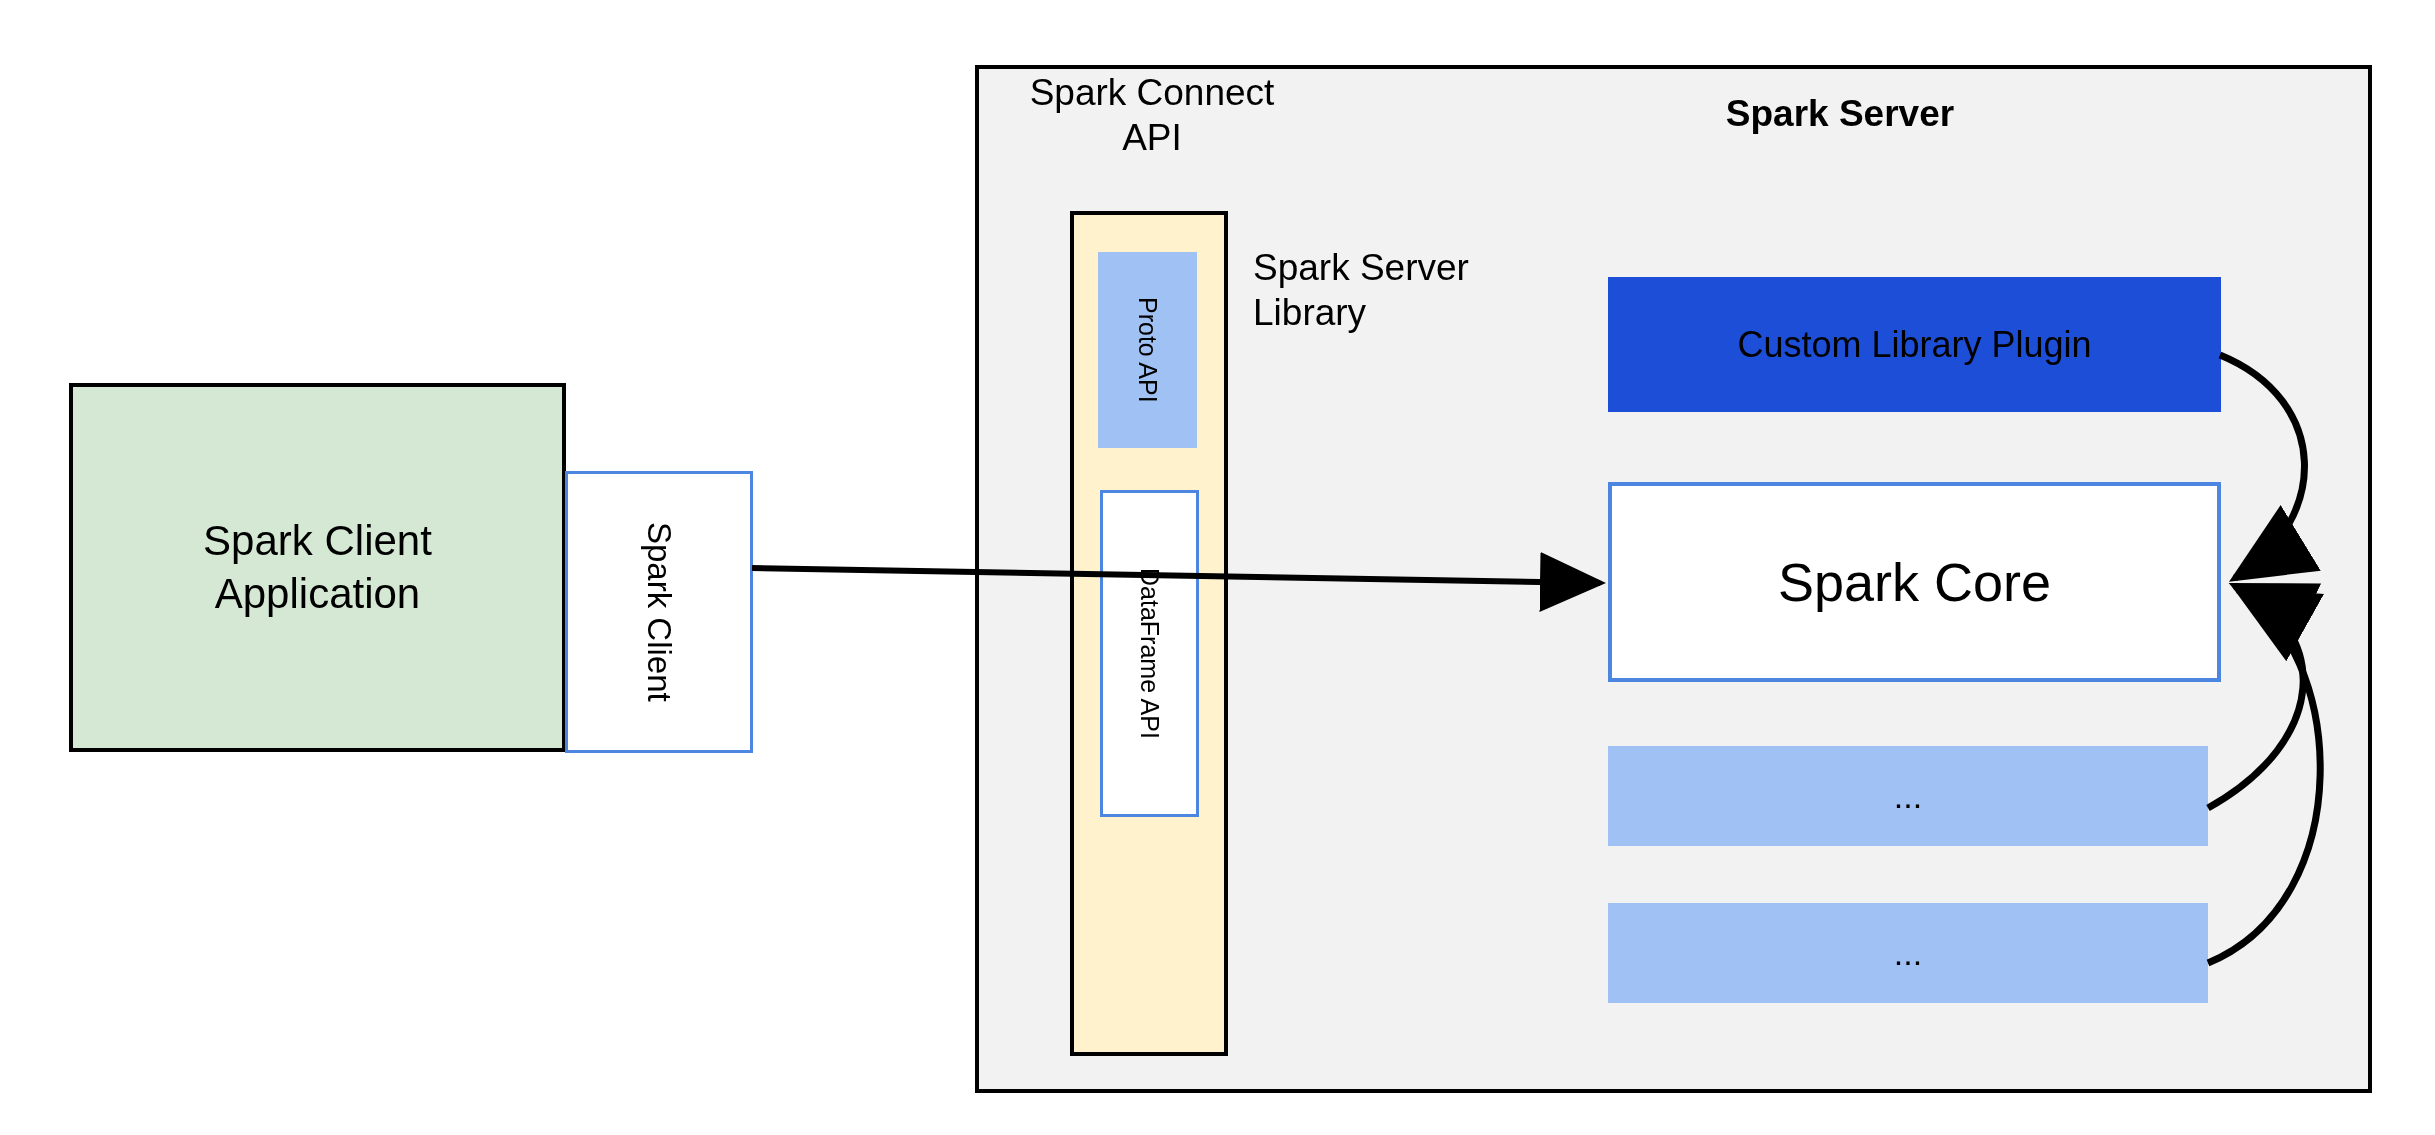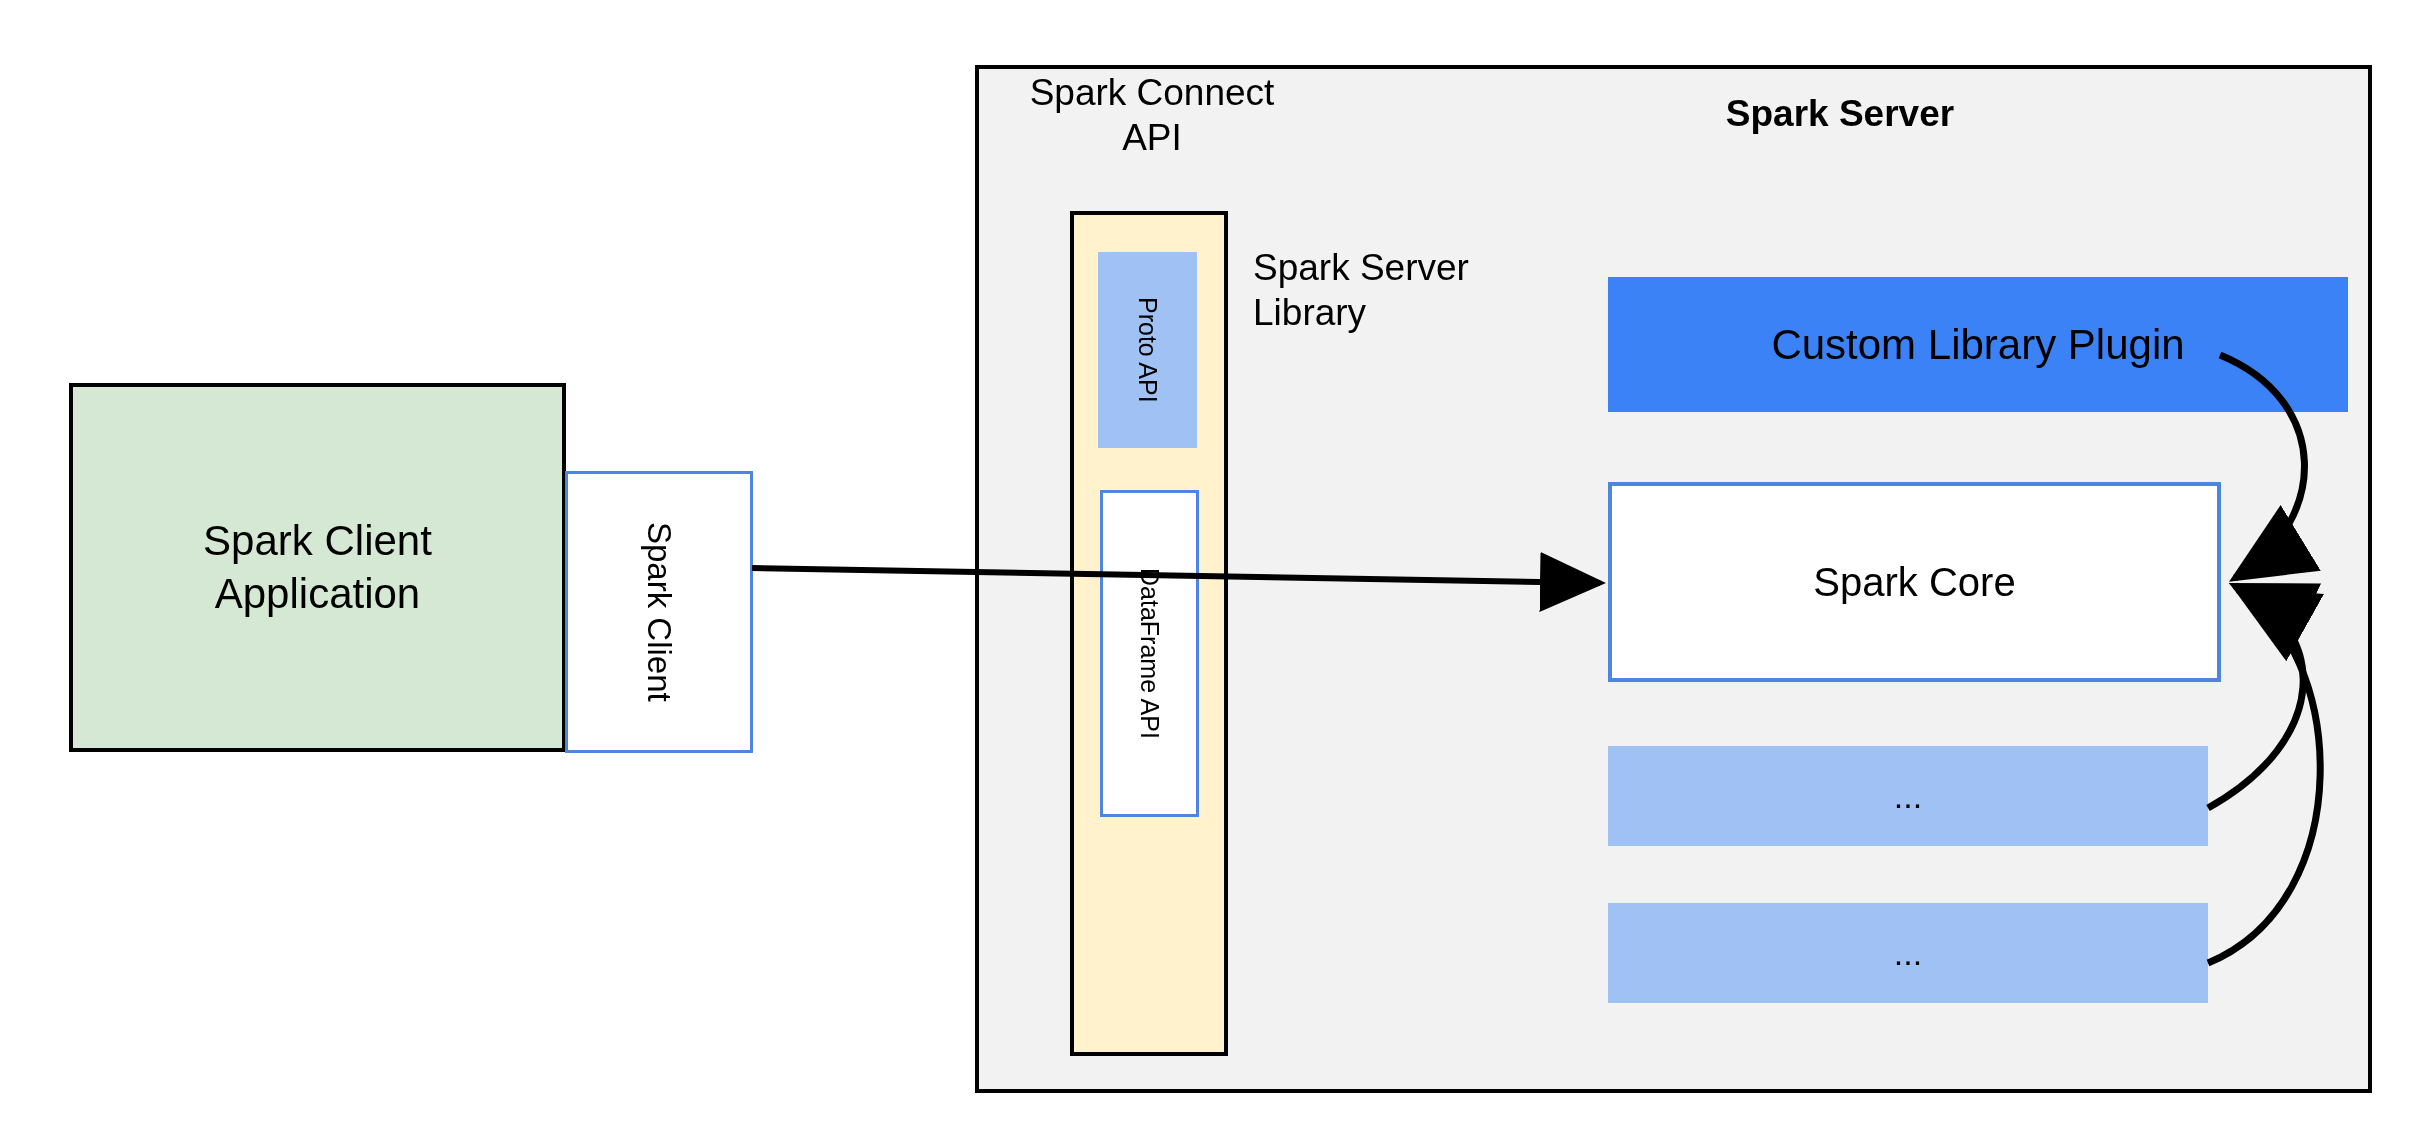--- a/index.html
+++ b/index.html
@@ -118,31 +118,31 @@
     width: 99px; height: 327px;
     background: #FFFFFF;
     border: 3px solid #4D86E0;
     z-index: 3;
   }
   #dataframe-api .vert-label { font-size: 25px; }
 
   
   #custom-library-plugin {
     left: 1608px; top: 277px;
-    width: 740px; height: 135px;
-    background: #3b82f6;
-    font-size: 42px;
+    width: 613px; height: 135px;
+    background: #1d4ed8;
+    font-size: 36px;
     z-index: 3;
   }
   #spark-core {
     left: 1608px; top: 482px;
     width: 613px; height: 200px;
     background: #FFFFFF;
     border: 4px solid #4D86E0;
-    font-size: 40px;
+    font-size: 54px;
     z-index: 3;
   }
   #ellipsis-1 {
     left: 1608px; top: 746px;
     width: 600px; height: 100px;
     background: #A0C1F4;
     font-size: 34px;
     z-index: 3;
   }
   #ellipsis-2 {

